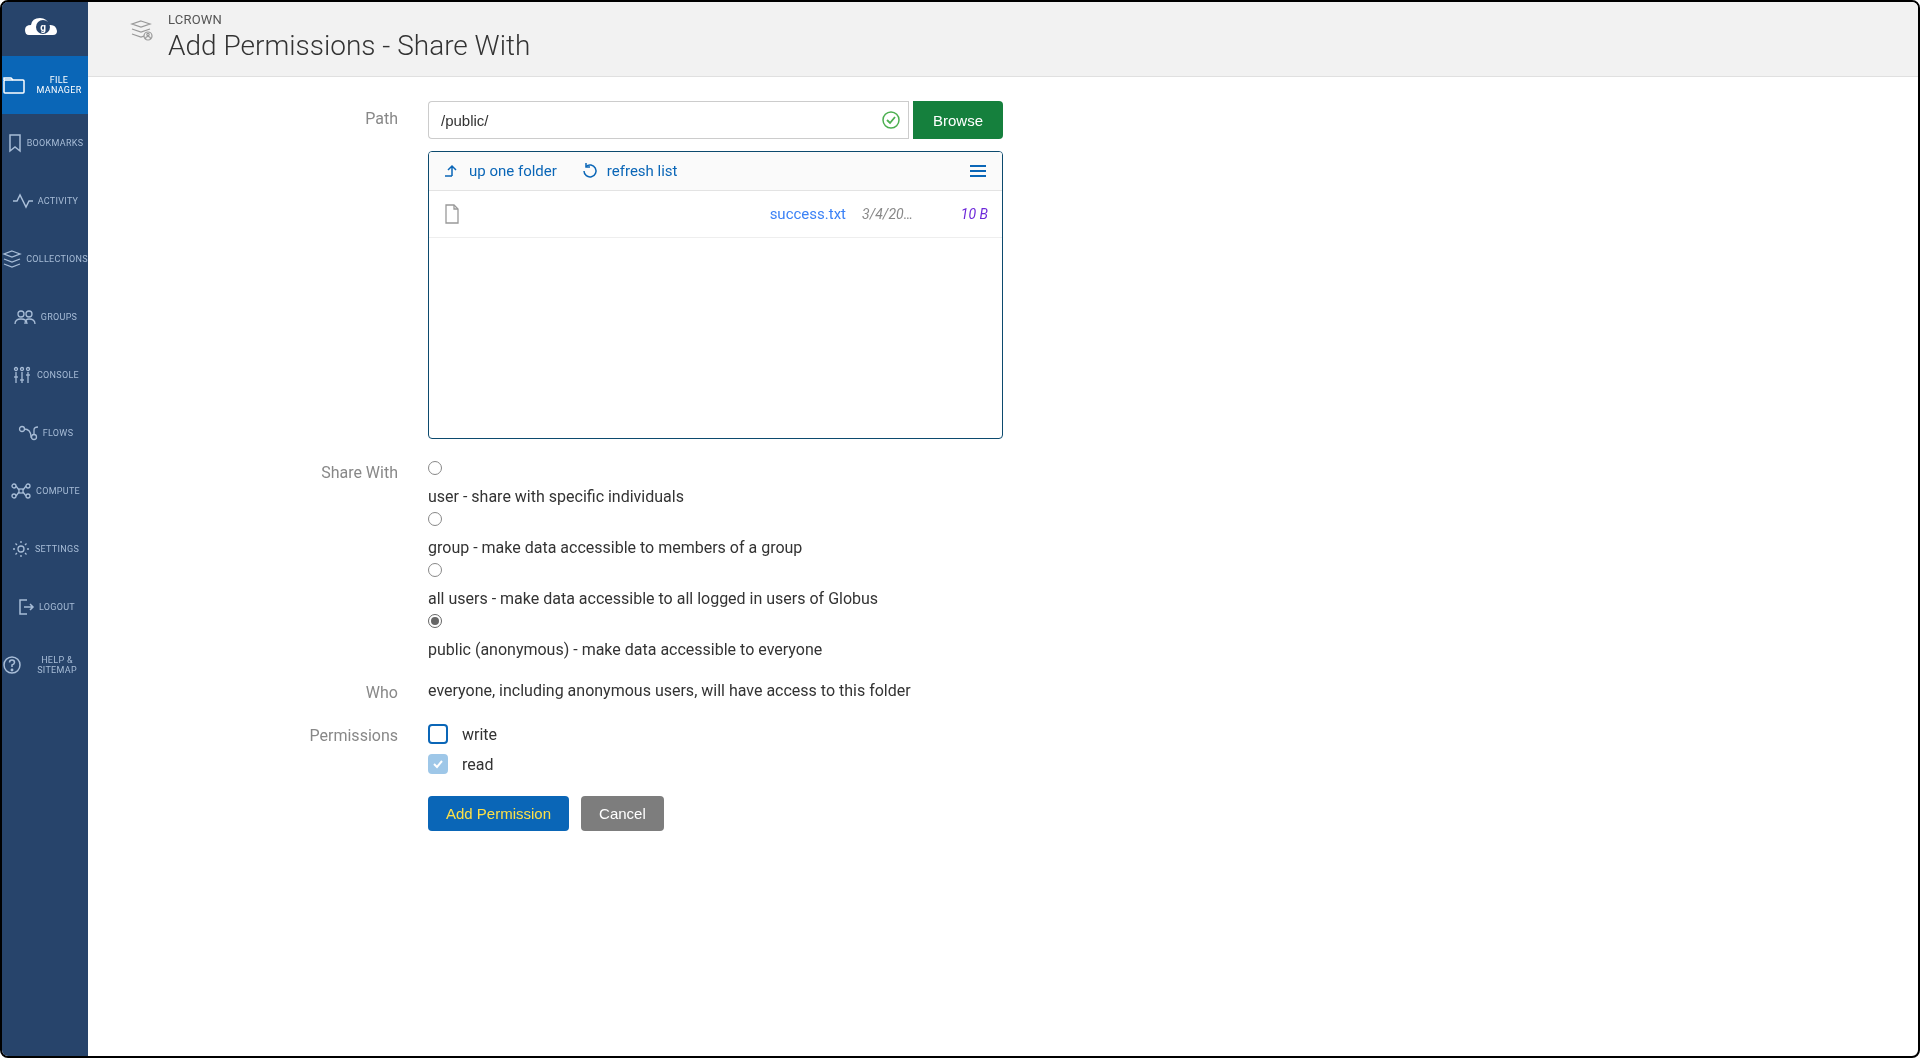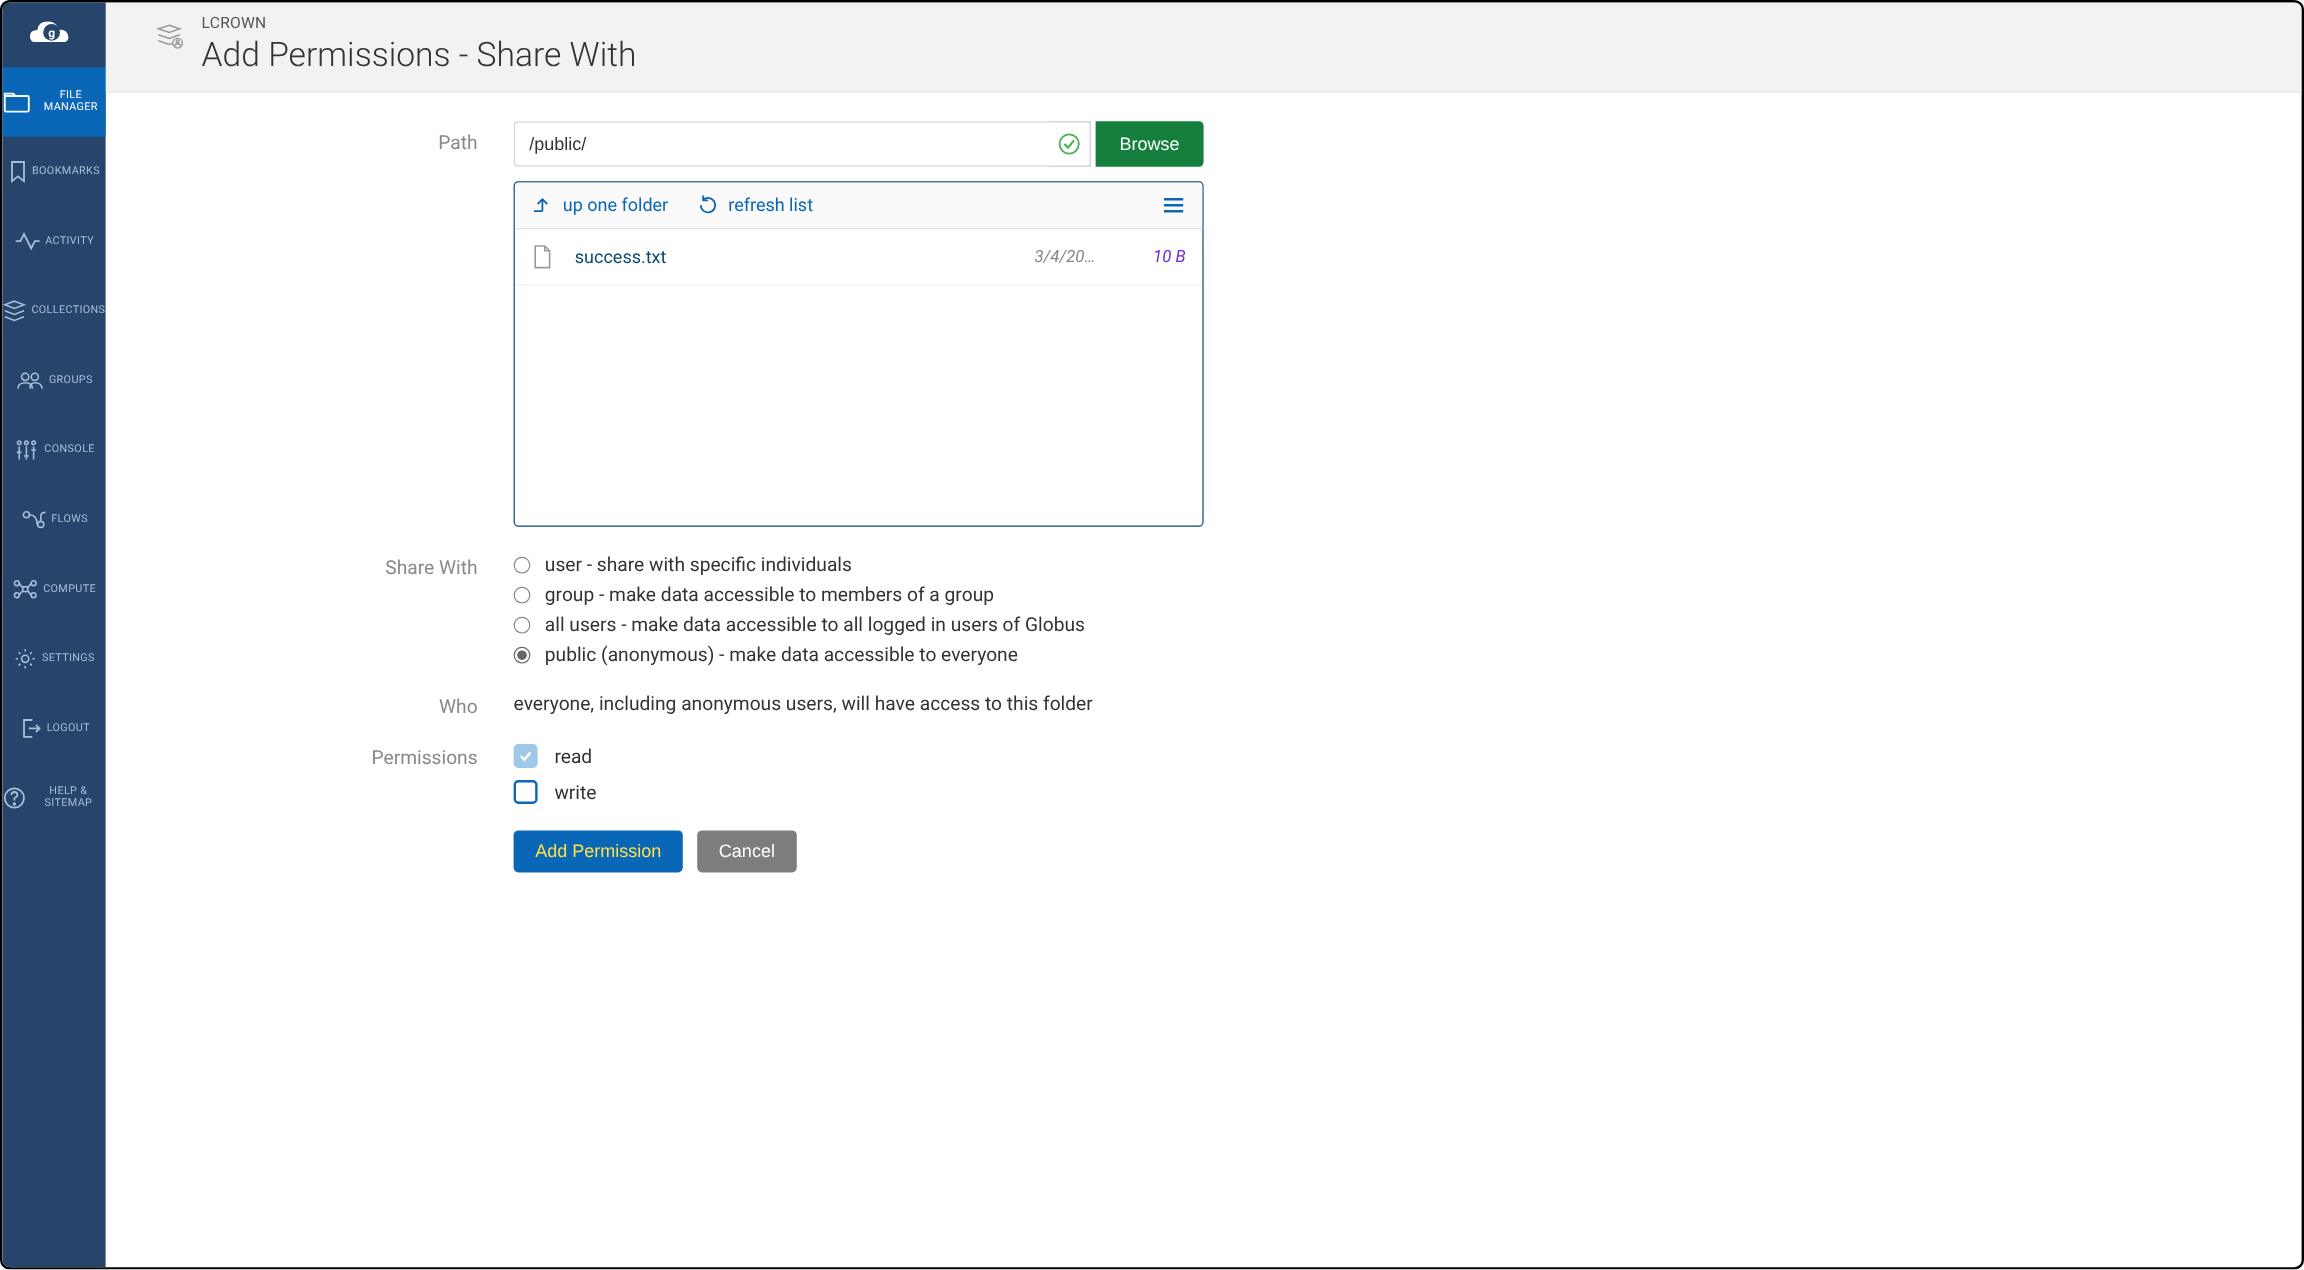--- a/index.html
+++ b/index.html
@@ -174,27 +174,27 @@
 }
 .fb-row {
   display: flex;
   align-items: center;
   padding: 12px 14px;
   border-bottom: 1px solid #eee;
   gap: 16px;
   font-size: 15px;
 }
 .fb-row .file-icon { color: #888; width:20px; display:flex; }
-.fb-row .fname { flex: 1; color: #0c4a6e; }
+.fb-row .fname { flex: 1; color: #3b82f6; text-align: right; }
 .fb-row .fdate { color: #888; font-style: italic; width: 70px; font-size: 14px; }
 .fb-row .fsize { color: #6d28d9; font-style: italic; width: 40px; text-align: right; font-size: 14px;}
 .fb-empty { height: 200px; }
 
 .radio-list { display: flex; flex-direction: column; gap: 6px; font-size: 16px; color: #333; }
-.radio-item { display: flex; align-items: center; gap: 12px; cursor: pointer; }
+.radio-item { display: flex; align-items: flex-start; gap: 12px; cursor: pointer; flex-direction: column; }
 .radio-circle {
   width: 14px; height: 14px; border: 1.5px solid #888; border-radius: 50%;
   display: flex; align-items: center; justify-content: center;
   flex-shrink: 0;
 }
 .radio-item.selected .radio-circle { border-color: #666; }
 .radio-dot { width: 8px; height: 8px; border-radius: 50%; background: #666; }
 
 .who-text { font-size: 16px; color: #333; }
 
@@ -465,31 +465,31 @@
         <div class="form-label top">Who</div>
         <div class="form-content">
           <div class="who-text">everyone, including anonymous users, will have access to this folder</div>
         </div>
       </div>
 
       <div class="form-row">
         <div class="form-label top">Permissions</div>
         <div class="form-content">
           <div class="cb-list">
+            <div class="cb-item">
+              <span class="cb-box"></span>
+              <span>write</span>
+            </div>
             <div class="cb-item checked disabled">
               <span class="cb-box">
                 <svg class="cb-check" width="14" height="14" viewBox="0 0 14 14">
                     <path d="M3 7 L6 10 L11 4" fill="none" stroke="#fff" stroke-width="2"></path>
                   </svg>
               </span>
               <span>read</span>
-            </div>
-            <div class="cb-item">
-              <span class="cb-box"></span>
-              <span>write</span>
             </div>
           </div>
         </div>
       </div>
 
       <div class="form-row">
         <div class="form-label"></div>
         <div class="form-content">
           <div class="btn-row">
             <button class="btn-primary">Add Permission</button>

